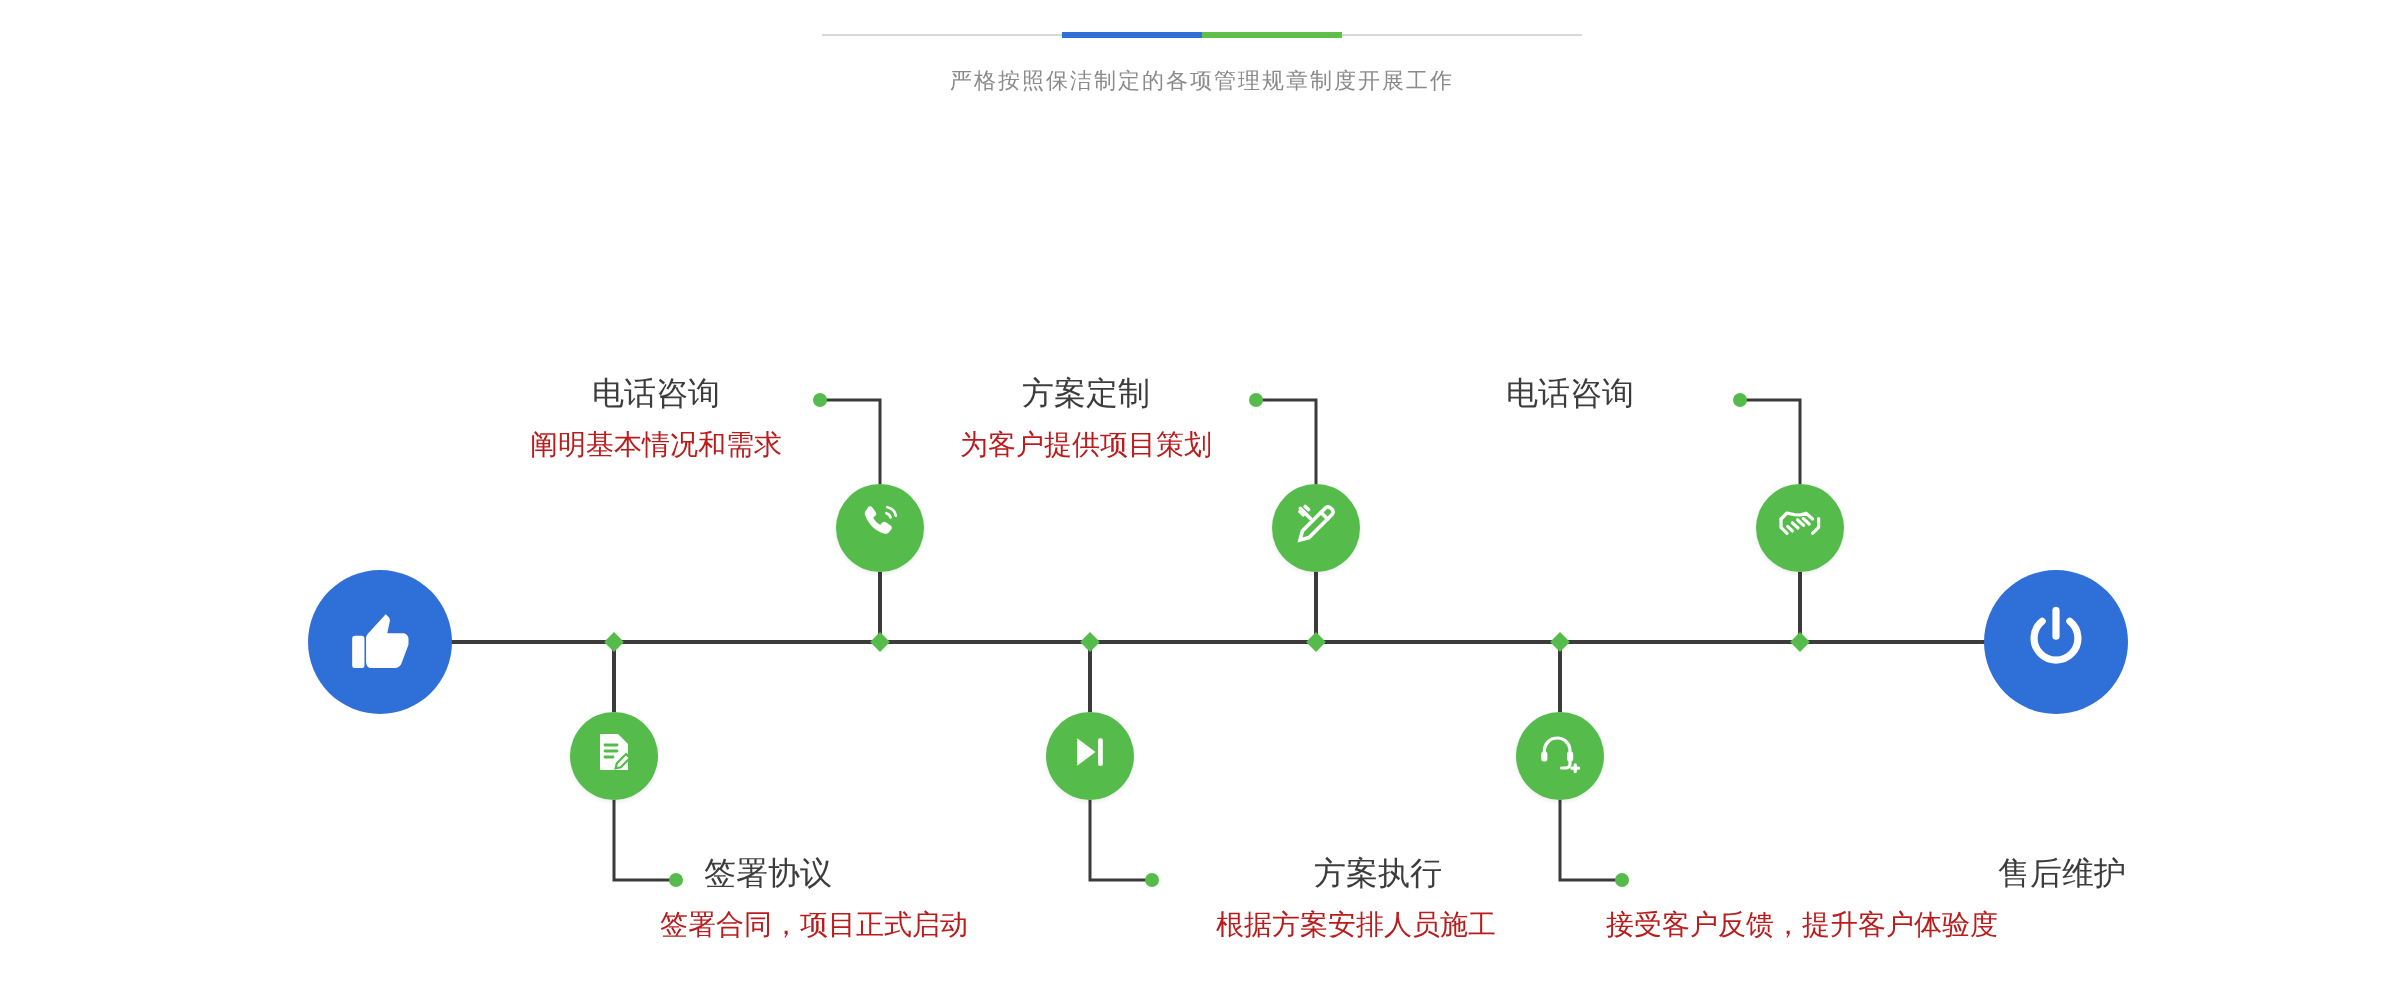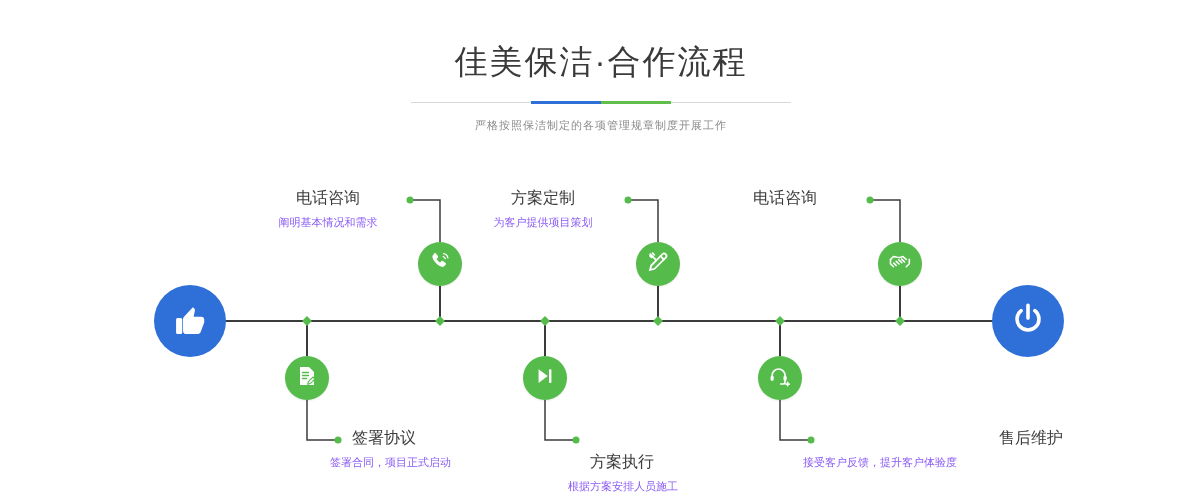--- a/index.html
+++ b/index.html
@@ -73,33 +73,32 @@
   .lbl{
     position:absolute;
     white-space:nowrap;
   }
   .lbl .l1{
     font-size:16px;
     color:#3c3c3c;
     line-height:20px;
   }
   .lbl .l2{
-    font-size:11px;
-    color:#8b5cf6;
+    font-size:14px;
+    color:#b91c1c;
     line-height:20px;
     margin-top:4px;
   }
   .lbl.up{ text-align:center; }
   .lbl.dn{ text-align:center; }
 </style>
 </head>
 <body>
 
 <div class="header">
-  <div class="title">佳美保洁·合作流程</div>
   <div class="rule-wrap">
     <div class="rule-base"></div>
     <div class="rule-blue"></div>
     <div class="rule-green"></div>
   </div>
   <div class="subtitle">严格按照保洁制定的各项管理规章制度开展工作</div>
 </div>
 
 <div class="diagram">
 
@@ -204,21 +203,21 @@
   </div>
 
   <div class="node" style="left:523px;top:356px;">
     <span>
       <svg width="22" height="22" viewBox="0 0 24 24" fill="#ffffff" xmlns="http://www.w3.org/2000/svg">
         <path d="M5 4.5l10 7.5-10 7.5z"></path>
         <rect x="16.4" y="4.5" width="2.6" height="15" rx="1"></rect>
       </svg>
     </span>
   </div>
-  <div class="lbl dn" style="left:568px;top:452px;width:220px;text-align:left;">
+  <div class="lbl dn" style="left:568px;top:428px;width:220px;text-align:center;">
     <div class="l1" style="padding-left:22px;">方案执行</div>
     <div class="l2">根据方案安排人员施工</div>
   </div>
 
   <div class="node" style="left:878px;top:242px;">
     <span>
       <svg width="24" height="24" viewBox="0 0 24 24" fill="none" stroke="#ffffff" stroke-width="1.6" stroke-linecap="round" stroke-linejoin="round" xmlns="http://www.w3.org/2000/svg">
         <path d="M2.5 9.5l3-3 3.5.8 3 .2 3-.9 3.3 2.9"></path>
         <path d="M5.8 13.2l2.4 2.3M8.2 11.4l2.8 2.6M10.8 9.9l3 2.8M13.6 9.2l3 2.8"></path>
         <path d="M2.5 9.5v4.2l3 3M21.3 9.3v4.4l-3 3"></path>

